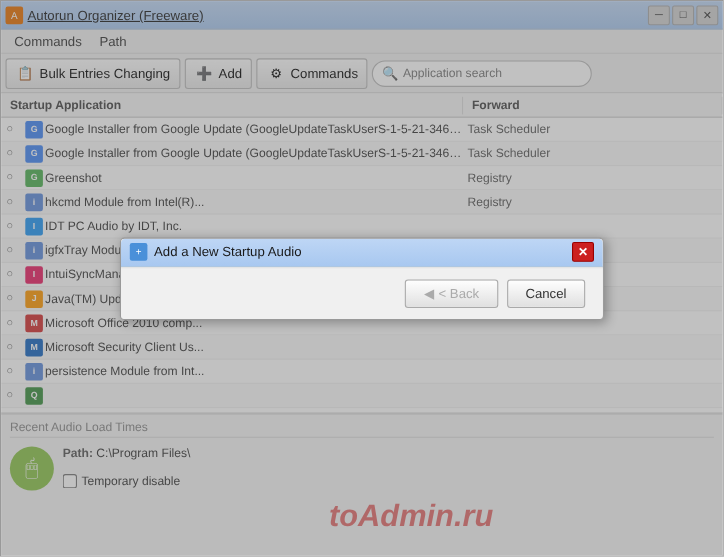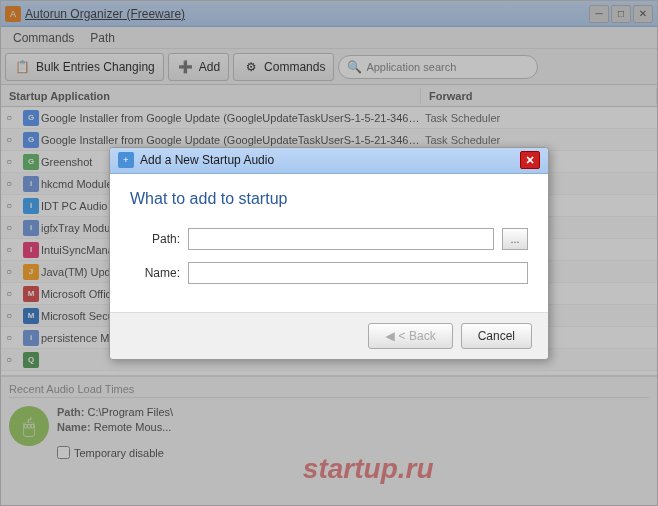--- a/index.html
+++ b/index.html
@@ -596,65 +596,47 @@
 
   <div class="bottom-panel">
     <div class="bottom-header">Recent Audio Load Times</div>
     <div class="bottom-detail">
       <div class="bottom-icon">🖱</div>
       <div class="bottom-info">
         <div class="bottom-info-row">
           <span class="label">Path:</span>
           <span>C:\Program Files\</span>
         </div>
-        <div class="bottom-info-row">
-          <span class="label">Name:</span>
-          <span>Remote Mous...</span>
-        </div>
         <div class="bottom-checkbox">
           <input type="checkbox" style="">
           <span>Temporary disable</span>
         </div>
       </div>
     </div>
   </div>
 
   <div class="modal-overlay">
     <div class="modal">
 
       <div class="modal-title-bar">
         <div class="modal-title-left">
           <div class="modal-title-icon">+</div>
           <span class="modal-title-text">Add a New Startup Audio</span>
         </div>
         <div class="modal-close-btn">✕</div>
       </div>
 
-      <div class="modal-body">
-        <div class="modal-heading">What to add to startup</div>
-
-        <div class="modal-field">
-          <span class="modal-label">Path:</span>
-          <input class="modal-input" type="text" placeholder="" style="">
-          <button class="modal-browse-btn">...</button>
-        </div>
-
-        <div class="modal-field">
-          <span class="modal-label">Name:</span>
-          <input class="modal-input" type="text" placeholder="" style="">
-        </div>
-      </div>
 
       <div class="modal-footer">
         <button class="modal-btn disabled">
           <span>◀</span>
           <span>&lt; Back</span>
         </button>
         <button class="modal-btn">
           <span>Cancel</span>
         </button>
       </div>
     </div>
   </div>
 
-  <div class="watermark">startup.ru</div>
+  <div class="watermark">toAdmin.ru</div>
 
 </div>
 
 </body></html>

